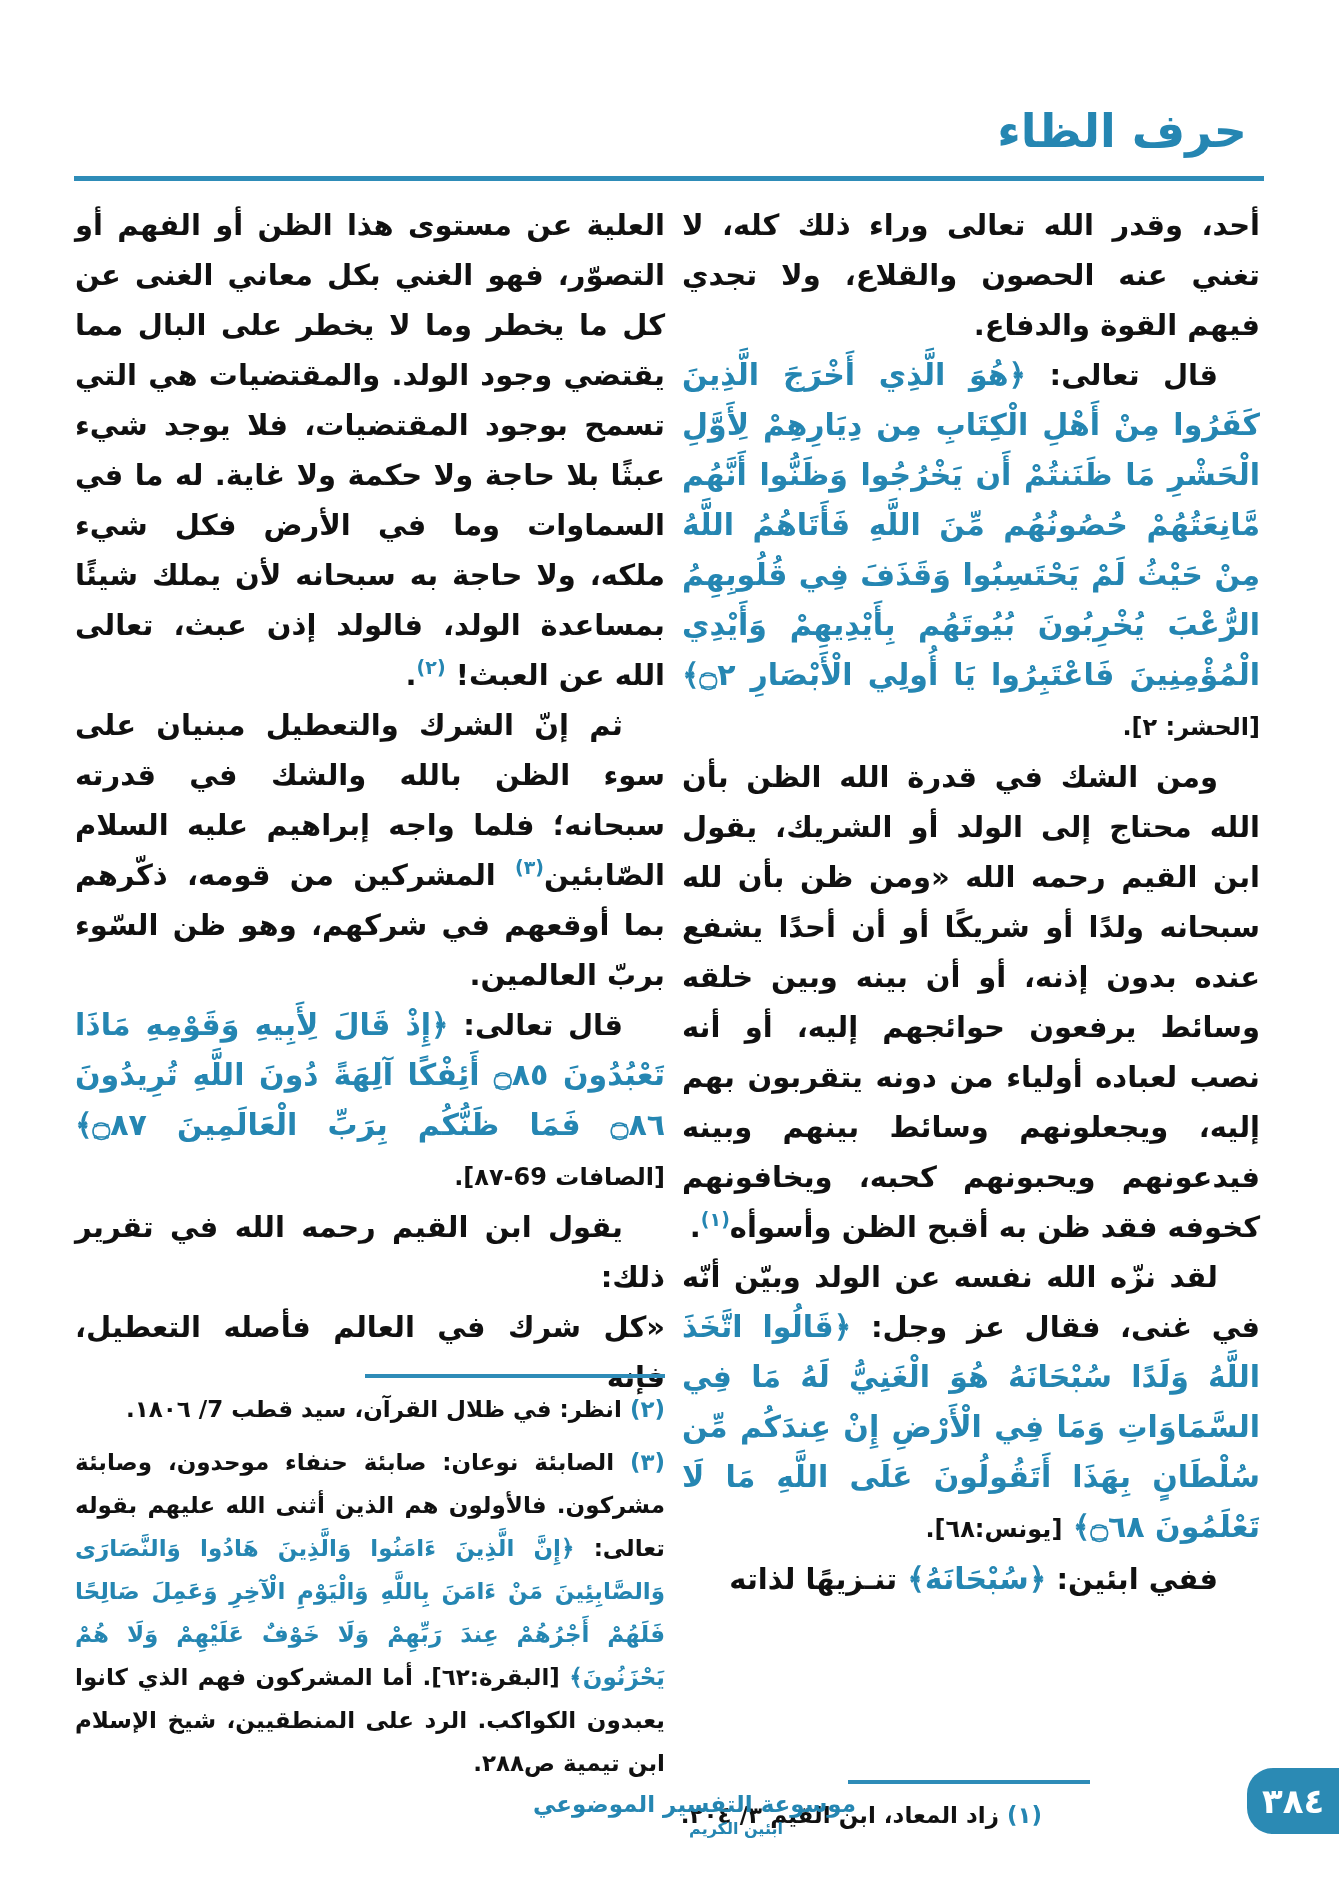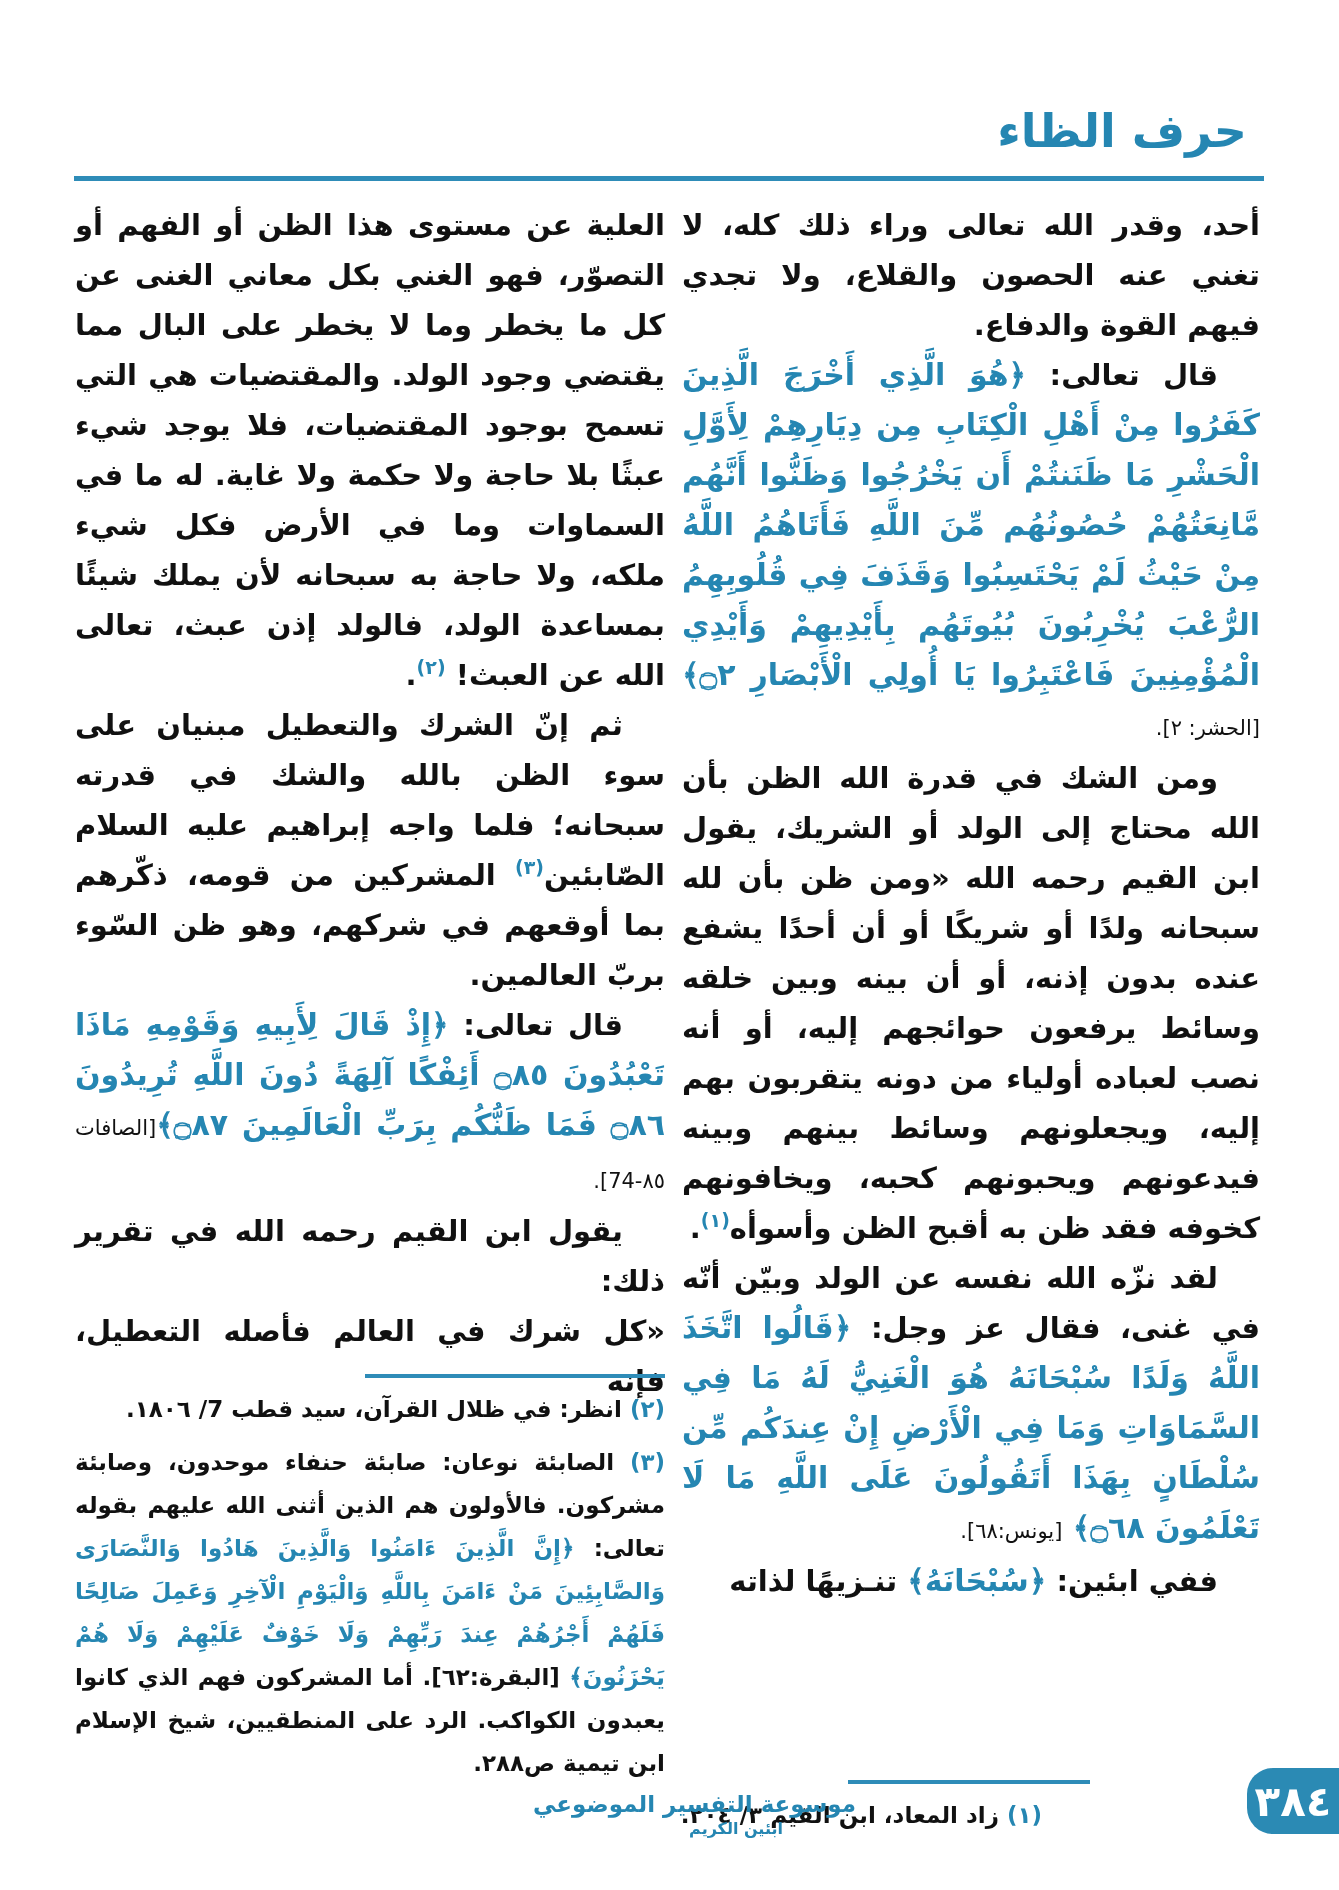--- a/index.html
+++ b/index.html
@@ -38,22 +38,22 @@
   .col-left{ right:674px; width:590px; }
   .col p{ margin:0; }
   .col p.indent{ text-indent:42px; }
   .quran{
     color:#2586b2;
     font-weight:bold;
     font-size:30px;
   }
   .cite{
     color:#111;
-    font-weight:400;
-    font-size:21px;
+    font-weight:700;
+    font-size:24px;
   }
   .fn-mark{
     color:#2586b2;
     font-size:19px;
     font-weight:bold;
     vertical-align:super;
     line-height:0;
   }
   .fn-sep{
     height:4px;
@@ -107,21 +107,21 @@
     font-weight:bold;
     display:block;
   }
   .page-badge{
     position:absolute;
     top:1768px;right:0;
     width:92px;height:66px;
     background:#2b8ab4;
     border-radius:26px 0 0 26px;
     color:#ffffff;
-    font-size:42px;
+    font-size:34px;
     font-weight:bold;
     display:flex;
     align-items:center;
     justify-content:center;
   }
 </style>
 </head>
 <body>
 
 <div class="page">
@@ -133,21 +133,21 @@
     <p><span>أحد، وقدر الله تعالى وراء ذلك كله، لا تغني عنه الحصون والقلاع، ولا تجدي فيهم القوة والدفاع.</span></p>
     <p class="indent"><span>قال تعالى: </span><span class="quran">﴿هُوَ الَّذِي أَخْرَجَ الَّذِينَ كَفَرُوا مِنْ أَهْلِ الْكِتَابِ مِن دِيَارِهِمْ لِأَوَّلِ الْحَشْرِ مَا ظَنَنتُمْ أَن يَخْرُجُوا وَظَنُّوا أَنَّهُم مَّانِعَتُهُمْ حُصُونُهُم مِّنَ اللَّهِ فَأَتَاهُمُ اللَّهُ مِنْ حَيْثُ لَمْ يَحْتَسِبُوا وَقَذَفَ فِي قُلُوبِهِمُ الرُّعْبَ يُخْرِبُونَ بُيُوتَهُم بِأَيْدِيهِمْ وَأَيْدِي الْمُؤْمِنِينَ فَاعْتَبِرُوا يَا أُولِي الْأَبْصَارِ ۝٢﴾ </span><span class="cite">[الحشر: ٢].</span></p>
     <p class="indent"><span>ومن الشك في قدرة الله الظن بأن الله محتاج إلى الولد أو الشريك، يقول ابن القيم رحمه الله «ومن ظن بأن لله سبحانه ولدًا أو شريكًا أو أن أحدًا يشفع عنده بدون إذنه، أو أن بينه وبين خلقه وسائط يرفعون حوائجهم إليه، أو أنه نصب لعباده أولياء من دونه يتقربون بهم إليه، ويجعلونهم وسائط بينهم وبينه فيدعونهم ويحبونهم كحبه، ويخافونهم كخوفه فقد ظن به أقبح الظن وأسوأه</span><span class="fn-mark">(١)</span><span>.</span></p>
     <p class="indent"><span>لقد نزّه الله نفسه عن الولد وبيّن أنّه في غنى، فقال عز وجل: </span><span class="quran">﴿قَالُوا اتَّخَذَ اللَّهُ وَلَدًا سُبْحَانَهُ هُوَ الْغَنِيُّ لَهُ مَا فِي السَّمَاوَاتِ وَمَا فِي الْأَرْضِ إِنْ عِندَكُم مِّن سُلْطَانٍ بِهَذَا أَتَقُولُونَ عَلَى اللَّهِ مَا لَا تَعْلَمُونَ ۝٦٨﴾ </span><span class="cite">[يونس:٦٨].</span></p>
     <p class="indent"><span>ففي ابئين: </span><span class="quran">﴿سُبْحَانَهُ﴾</span><span> تنـزيهًا لذاته</span></p>
   </div>
 
   <div class="col col-left">
     <p><span>العلية عن مستوى هذا الظن أو الفهم أو التصوّر، فهو الغني بكل معاني الغنى عن كل ما يخطر وما لا يخطر على البال مما يقتضي وجود الولد. والمقتضيات هي التي تسمح بوجود المقتضيات، فلا يوجد شيء عبثًا بلا حاجة ولا حكمة ولا غاية. له ما في السماوات وما في الأرض فكل شيء ملكه، ولا حاجة به سبحانه لأن يملك شيئًا بمساعدة الولد، فالولد إذن عبث، تعالى الله عن العبث! </span><span class="fn-mark">(٢)</span><span>.</span></p>
     <p class="indent"><span>ثم إنّ الشرك والتعطيل مبنيان على سوء الظن بالله والشك في قدرته سبحانه؛ فلما واجه إبراهيم عليه السلام الصّابئين</span><span class="fn-mark">(٣)</span><span> المشركين من قومه، ذكّرهم بما أوقعهم في شركهم، وهو ظن السّوء بربّ العالمين.</span></p>
-    <p class="indent"><span>قال تعالى: </span><span class="quran">﴿إِذْ قَالَ لِأَبِيهِ وَقَوْمِهِ مَاذَا تَعْبُدُونَ ۝٨٥ أَئِفْكًا آلِهَةً دُونَ اللَّهِ تُرِيدُونَ ۝٨٦ فَمَا ظَنُّكُم بِرَبِّ الْعَالَمِينَ ۝٨٧﴾</span><span class="cite">[الصافات ٨٥-74].</span></p>
+    <p class="indent"><span>قال تعالى: </span><span class="quran">﴿إِذْ قَالَ لِأَبِيهِ وَقَوْمِهِ مَاذَا تَعْبُدُونَ ۝٨٥ أَئِفْكًا آلِهَةً دُونَ اللَّهِ تُرِيدُونَ ۝٨٦ فَمَا ظَنُّكُم بِرَبِّ الْعَالَمِينَ ۝٨٧﴾</span><span class="cite">[الصافات 69-٨٧].</span></p>
     <p class="indent"><span>يقول ابن القيم رحمه الله في تقرير ذلك:</span></p>
     <p><span>«كل شرك في العالم فأصله التعطيل، فإنه</span></p>
   </div>
 
   <div class="footnotes footnotes-left">
     <hr class="fn-sep">
     <p><span class="fn-num">(٢) </span><span>انظر: في ظلال القرآن، سيد قطب 7/ ١٨٠٦.</span></p>
     <p><span class="fn-num">(٣) </span><span>الصابئة نوعان: صابئة حنفاء موحدون، وصابئة مشركون. فالأولون هم الذين أثنى الله عليهم بقوله تعالى: </span><span class="fn-quran">﴿إِنَّ الَّذِينَ ءَامَنُوا وَالَّذِينَ هَادُوا وَالنَّصَارَى وَالصَّابِئِينَ مَنْ ءَامَنَ بِاللَّهِ وَالْيَوْمِ الْآخِرِ وَعَمِلَ صَالِحًا فَلَهُمْ أَجْرُهُمْ عِندَ رَبِّهِمْ وَلَا خَوْفٌ عَلَيْهِمْ وَلَا هُمْ يَحْزَنُونَ﴾ </span><span>[البقرة:٦٢].</span><span> أما المشركون فهم الذي كانوا يعبدون الكواكب. الرد على المنطقيين، شيخ الإسلام ابن تيمية ص٢٨٨.</span></p>
   </div>
 

